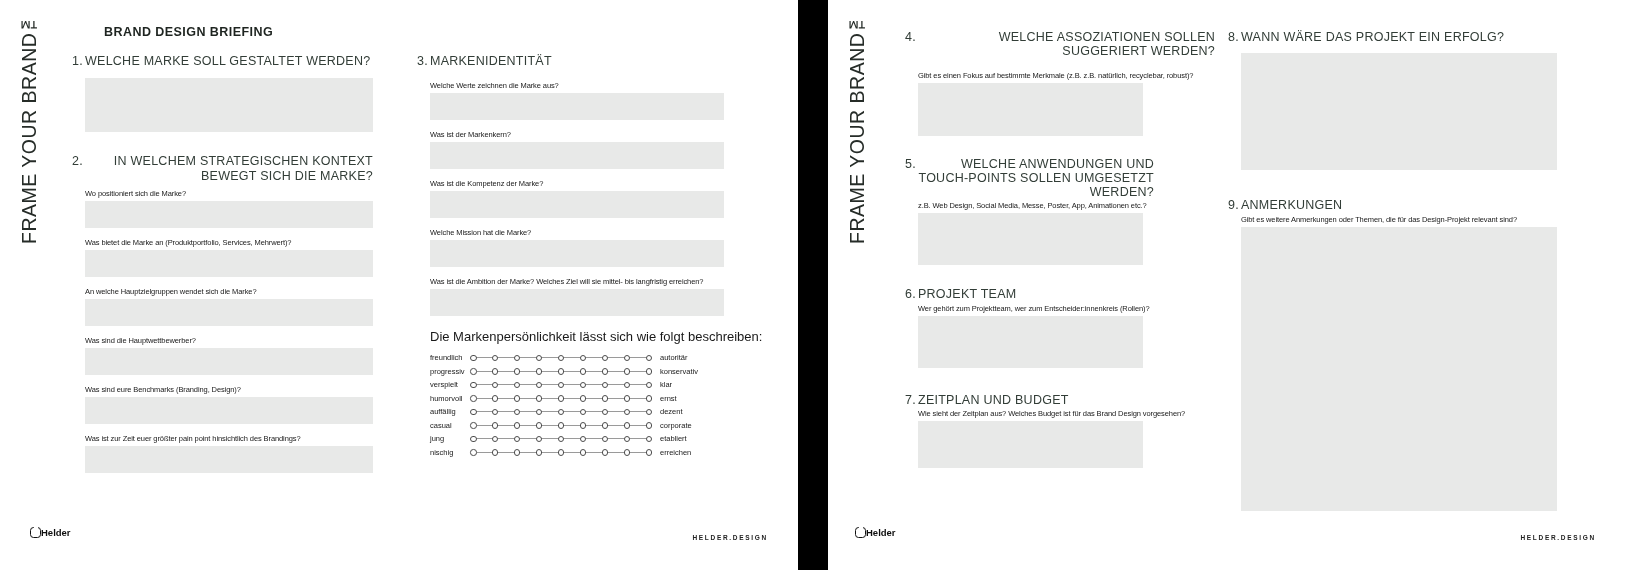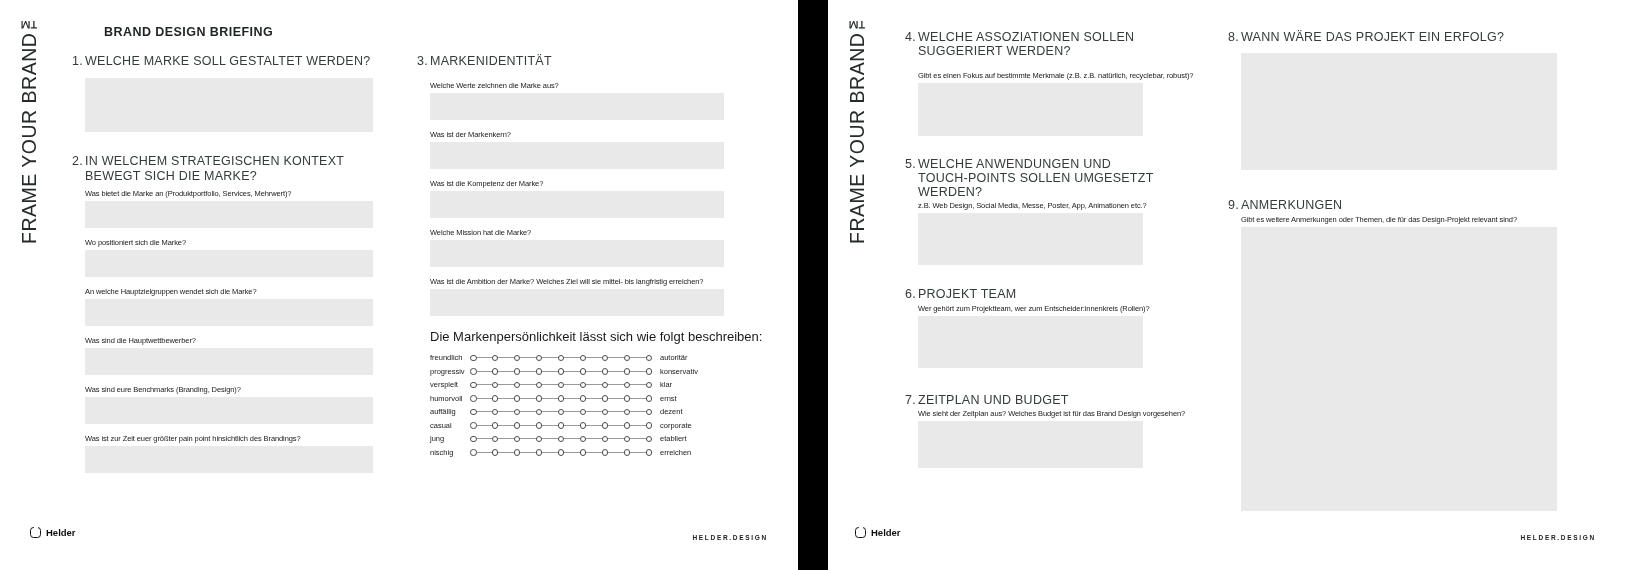--- a/index.html
+++ b/index.html
@@ -18,21 +18,21 @@
   .doc-title{position:absolute;left:72px;top:25px;margin:0;font-size:12.5px;font-weight:700;letter-spacing:0.45px;color:#1e2420;padding-left:32px;}
 
   .col{position:absolute;}
   .colL1{left:72px;top:54px;width:301px;}
   .colL2{left:417px;top:54px;width:305px;}
   .colR1{left:77px;top:30px;width:310px;}
   .colR2{left:400px;top:30px;width:310px;}
 
   .q-head{display:flex;font-size:12.5px;line-height:1.14;letter-spacing:0.25px;color:#323d37;}
   .q-num{flex:none;width:13px;}
-  .q-title{display:block;}
+  .q-title{display:block;text-align:right;}
   .q-body{margin-left:13px;}
   .colL1 .q-body{width:288px;}
   .colL2 .q-body{width:294px;}
   .colR1 .q-body{width:225px;}
   .colR2 .q-body{width:316px;}
   .narrow-head .q-title{max-width:236px;}
 
   .field{margin-bottom:10px;}
   .field-label{font-size:7.5px;letter-spacing:-0.1px;color:#191919;margin-bottom:3px;white-space:nowrap;}
   .field-box{background:#e8e9e8;height:27px;}
@@ -54,21 +54,21 @@
   .scale-right{margin-left:8px;white-space:nowrap;}
 
   .sec-q4 .field{margin-top:12px;margin-bottom:0;}
   .sec-q5{margin-top:21px;} .sec-q5 .field{margin-top:2px;margin-bottom:0;}
   .sec-q6{margin-top:22px;} .sec-q6 .field{margin-top:2px;margin-bottom:11px;}
   .sec-q6 .field:last-child{margin-bottom:0;}
   .sec-q7{margin-top:25px;} .sec-q7 .field{margin-top:2px;margin-bottom:0;}
   .q8-box{margin-top:9px;}
   .sec-q9{margin-top:28px;} .sec-q9 .field{margin-top:2px;margin-bottom:0;}
 
-  .footer-brand{position:absolute;left:30px;top:527px;display:flex;align-items:center;gap:5px;font-size:9.5px;font-weight:700;color:#0e0e0e;}
+  .footer-brand{position:absolute;left:30px;top:527px;display:flex;align-items:center;font-size:9.5px;font-weight:700;color:#0e0e0e;}
   .right-page .footer-brand{left:27px;}
   .logo{flex:none;width:11px;height:11px;border:1.4px solid #111111;border-radius:3.5px;position:relative;box-sizing:border-box;background:#ffffff;}
   .logo::after{content:"";position:absolute;left:50%;top:-2px;transform:translateX(-50%);width:4px;height:3.4px;background:#ffffff;}
   .footer-domain{position:absolute;right:30px;top:534px;font-size:6.5px;letter-spacing:1.7px;color:#222222;font-weight:600;}
 </style>
 </head>
 <body>
 
 <div class="spread">
 
@@ -87,25 +87,25 @@
         </div>
       </section>
 
       <section class="q sec-q2">
         <div class="q-head">
           <span class="q-num">2.</span>
           <span class="q-title">IN WELCHEM STRATEGISCHEN KONTEXT BEWEGT SICH DIE MARKE?</span>
         </div>
         <div class="q-body fields">
           <div class="field">
+            <div class="field-label">Wo positioniert sich die Marke?</div>
+            <div class="field-box"></div>
+          </div>
+          <div class="field">
             <div class="field-label">Was bietet die Marke an (Produktportfolio, Services, Mehrwert)?</div>
-            <div class="field-box"></div>
-          </div>
-          <div class="field">
-            <div class="field-label">Wo positioniert sich die Marke?</div>
             <div class="field-box"></div>
           </div>
           <div class="field">
             <div class="field-label">An welche Hauptzielgruppen wendet sich die Marke?</div>
             <div class="field-box"></div>
           </div>
           <div class="field">
             <div class="field-label">Was sind die Hauptwettbewerber?</div>
             <div class="field-box"></div>
           </div>

